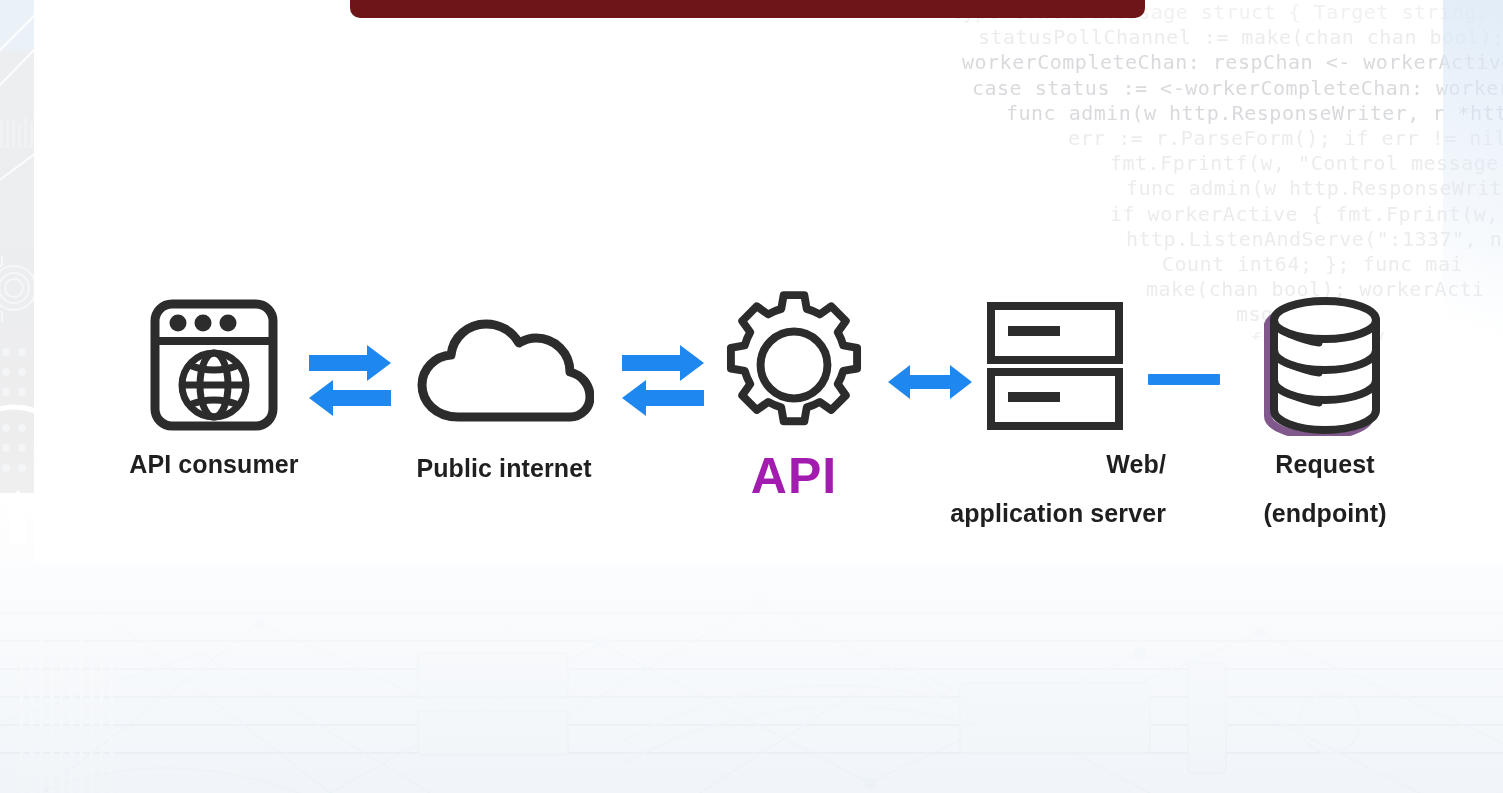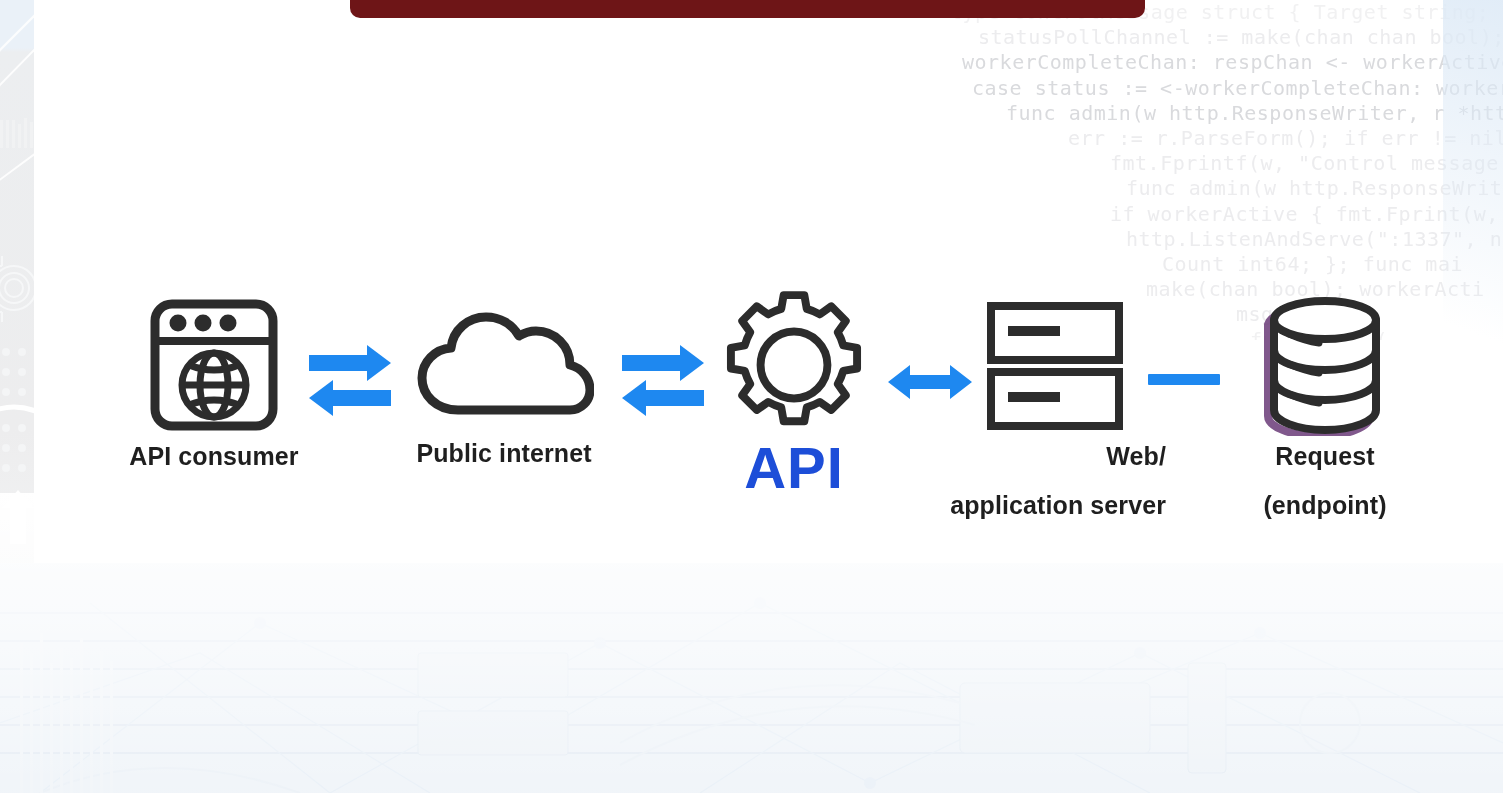--- a/index.html
+++ b/index.html
@@ -44,25 +44,25 @@
   .red-banner{
     position:absolute;left:350px;top:-44px;width:795px;height:62px;
     background:#6e1517;border-radius:10px;
   }
 
   
   .diagram{position:absolute;left:0;top:275px;width:1503px;height:280px;}
   .node{position:absolute;text-align:center;}
   .node .icon{height:150px;display:flex;align-items:center;justify-content:center;}
   .node .label{
-    font-weight:bold;font-size:25px;line-height:33px;
+    margin-top:8px;font-weight:bold;font-size:25px;line-height:33px;
     color:#1f1f1f;letter-spacing:.1px;
   }
   .node .label.api{
-    color:#1d4ed8;font-size:58px;line-height:56px;font-weight:bold;letter-spacing:1px;
+    color:#a21caf;font-size:50px;line-height:56px;font-weight:bold;letter-spacing:1px;
   }
 
   .conn{position:absolute;}
 </style>
 </head>
 <body>
 
 <div id="stage">
 
   <div class="bg-left-strip">
@@ -210,21 +210,21 @@
 
     <div class="conn" style="left:305px;top:68px;">
       <svg width="90" height="75" viewBox="0 0 90 75">
         <g fill="#1e88f0">
           <path d="M4 12 h58 v-10 l24 18 -24 18 v-10 h-58 z"></path>
           <path d="M86 47 h-58 v-10 l-24 18 24 18 v-10 h58 z"></path>
         </g>
       </svg>
     </div>
 
-    <div class="node" style="left:404px;top:12px;width:200px;text-align:center;">
+    <div class="node" style="left:404px;top:19px;width:200px;text-align:center;">
       <div class="icon">
         <svg width="180" height="120" viewBox="0 0 180 120">
           <path d="M44 108 C22 108 8 93 8 76 C8 60 21 47 37 46 C39 28 54 15 72 15 C86 15 98 22 105 34
                    C110 31 116 29 122 29 C141 29 156 44 156 63 C168 66 176 76 176 88 C176 99 167 108 156 108 Z" fill="#ffffff" stroke="#2c2c2c" stroke-width="9" stroke-linejoin="round"></path>
         </svg>
       </div>
       <div class="label">Public internet</div>
     </div>
 
     <div class="conn" style="left:618px;top:68px;">

